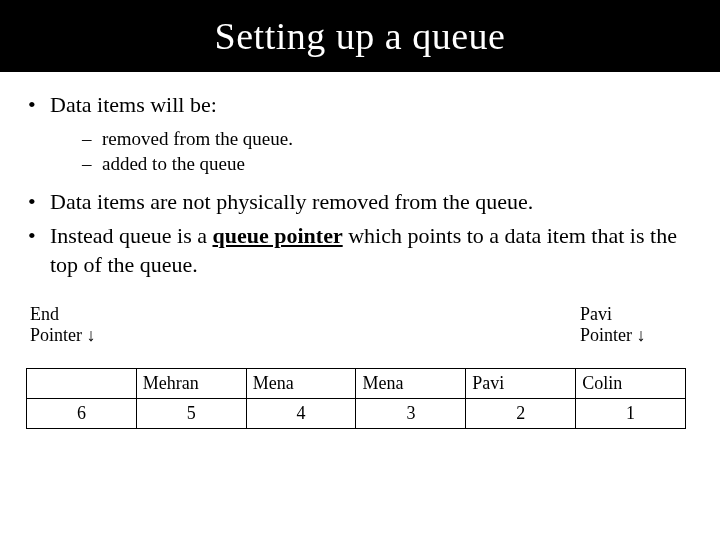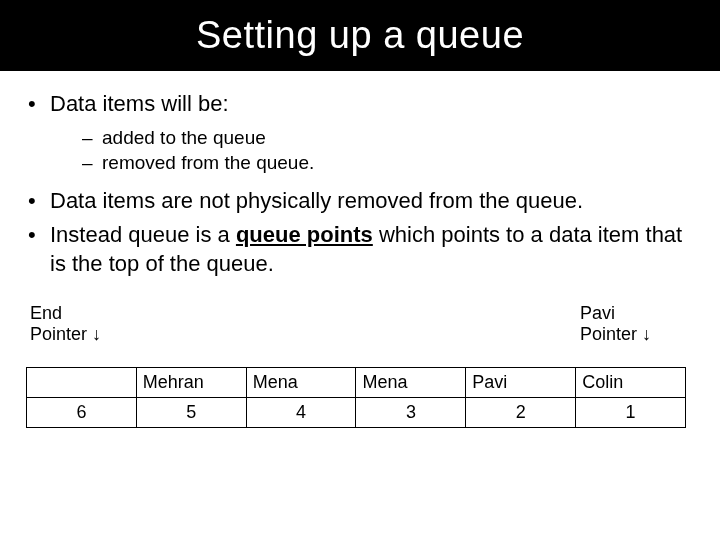--- a/index.html
+++ b/index.html
@@ -1,15 +1,15 @@
 <!DOCTYPE html>
 <html><head>
 <meta charset="utf-8">
 <style>
-  * { box-sizing: border-box; margin: 0; padding: 0; }
+  * { box-sizing: border-box; margin: 0; padding: 0; font-family: Liberation Serif, serif; }
   body {
     width: 720px;
     height: 540px;
     background: #fff;
     font-family: Arial, Helvetica, sans-serif;
     color: #000;
     overflow: hidden;
   }
   .title-bar {
     background: #000;
@@ -99,27 +99,27 @@
 
 <div class="title-bar">
   <h1>Setting up a queue</h1>
 </div>
 
 <div class="content">
   <ul class="top-list">
     <li>
       <span>Data items will be:</span>
       <ul class="sub-list">
+        <li>removed from the queue.</li>
         <li>added to the queue</li>
-        <li>removed from the queue.</li>
       </ul>
     </li>
     <li>Data items are not physically removed from the queue.</li>
     <li>
-      <span>Instead queue is a </span><span class="bold-underline">queue points</span><span> which points to a data item that is the top of the queue.</span>
+      <span>Instead queue is a </span><span class="bold-underline">queue pointer</span><span> which points to a data item that is the top of the queue.</span>
     </li>
   </ul>
 
   <div class="pointer-row">
     <div class="cell">
       <span>End</span><br>
       <span>Pointer ↓</span>
     </div>
     <div class="cell"></div>
     <div class="cell"></div>

